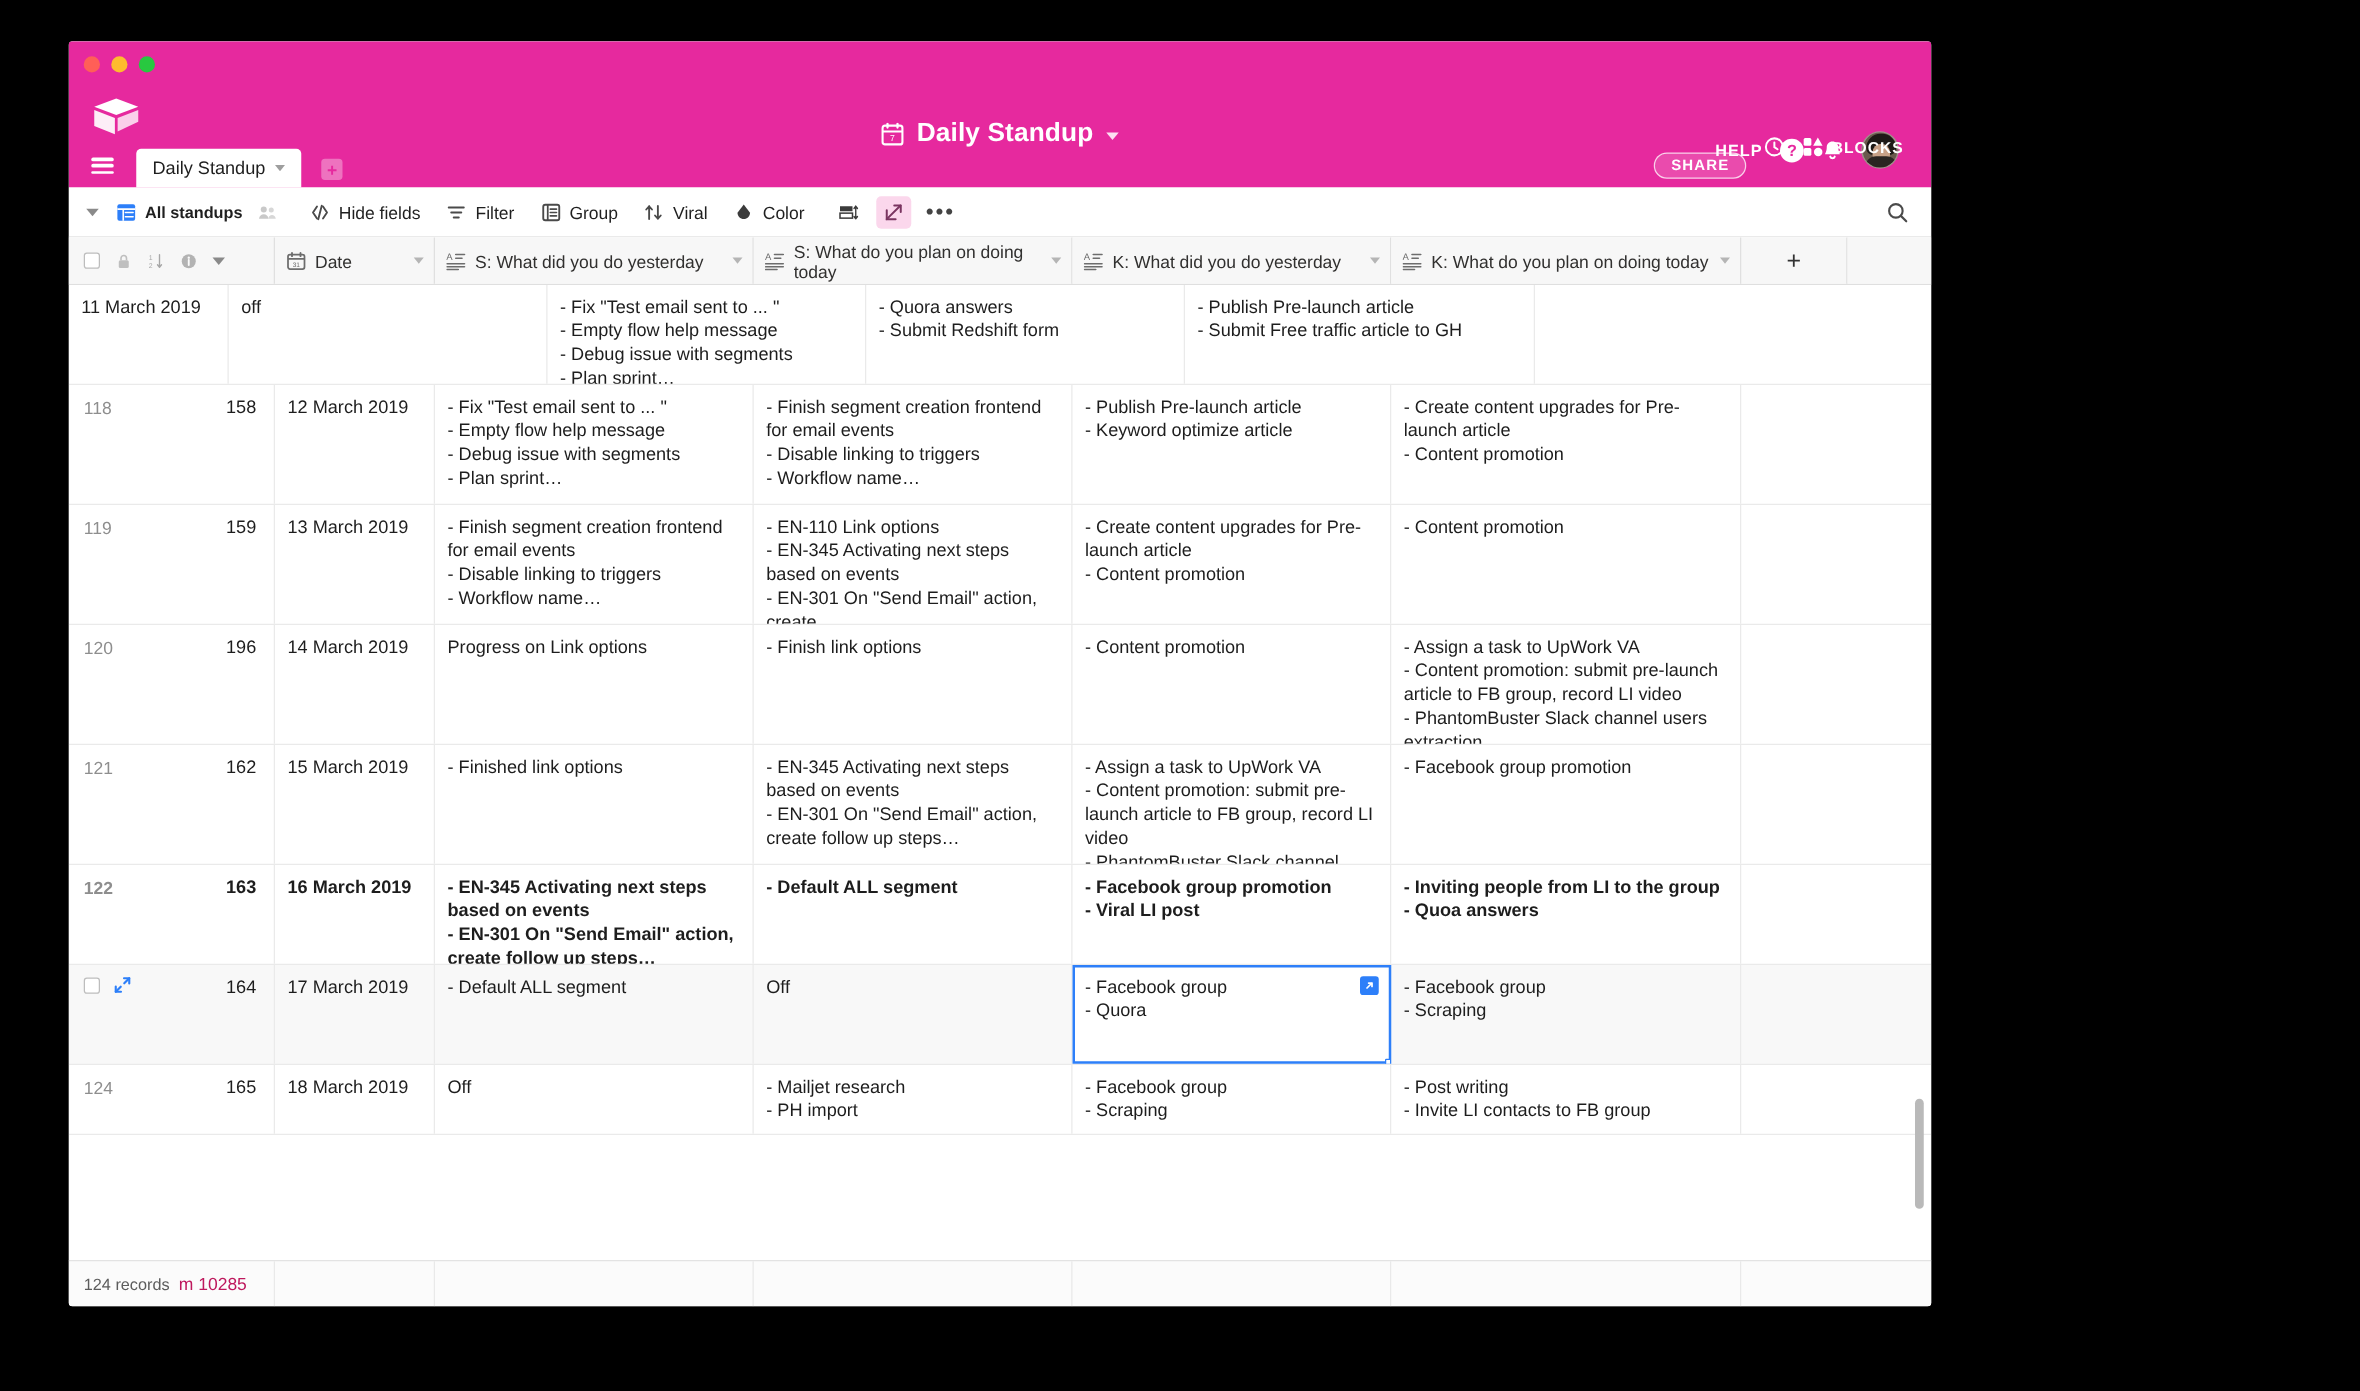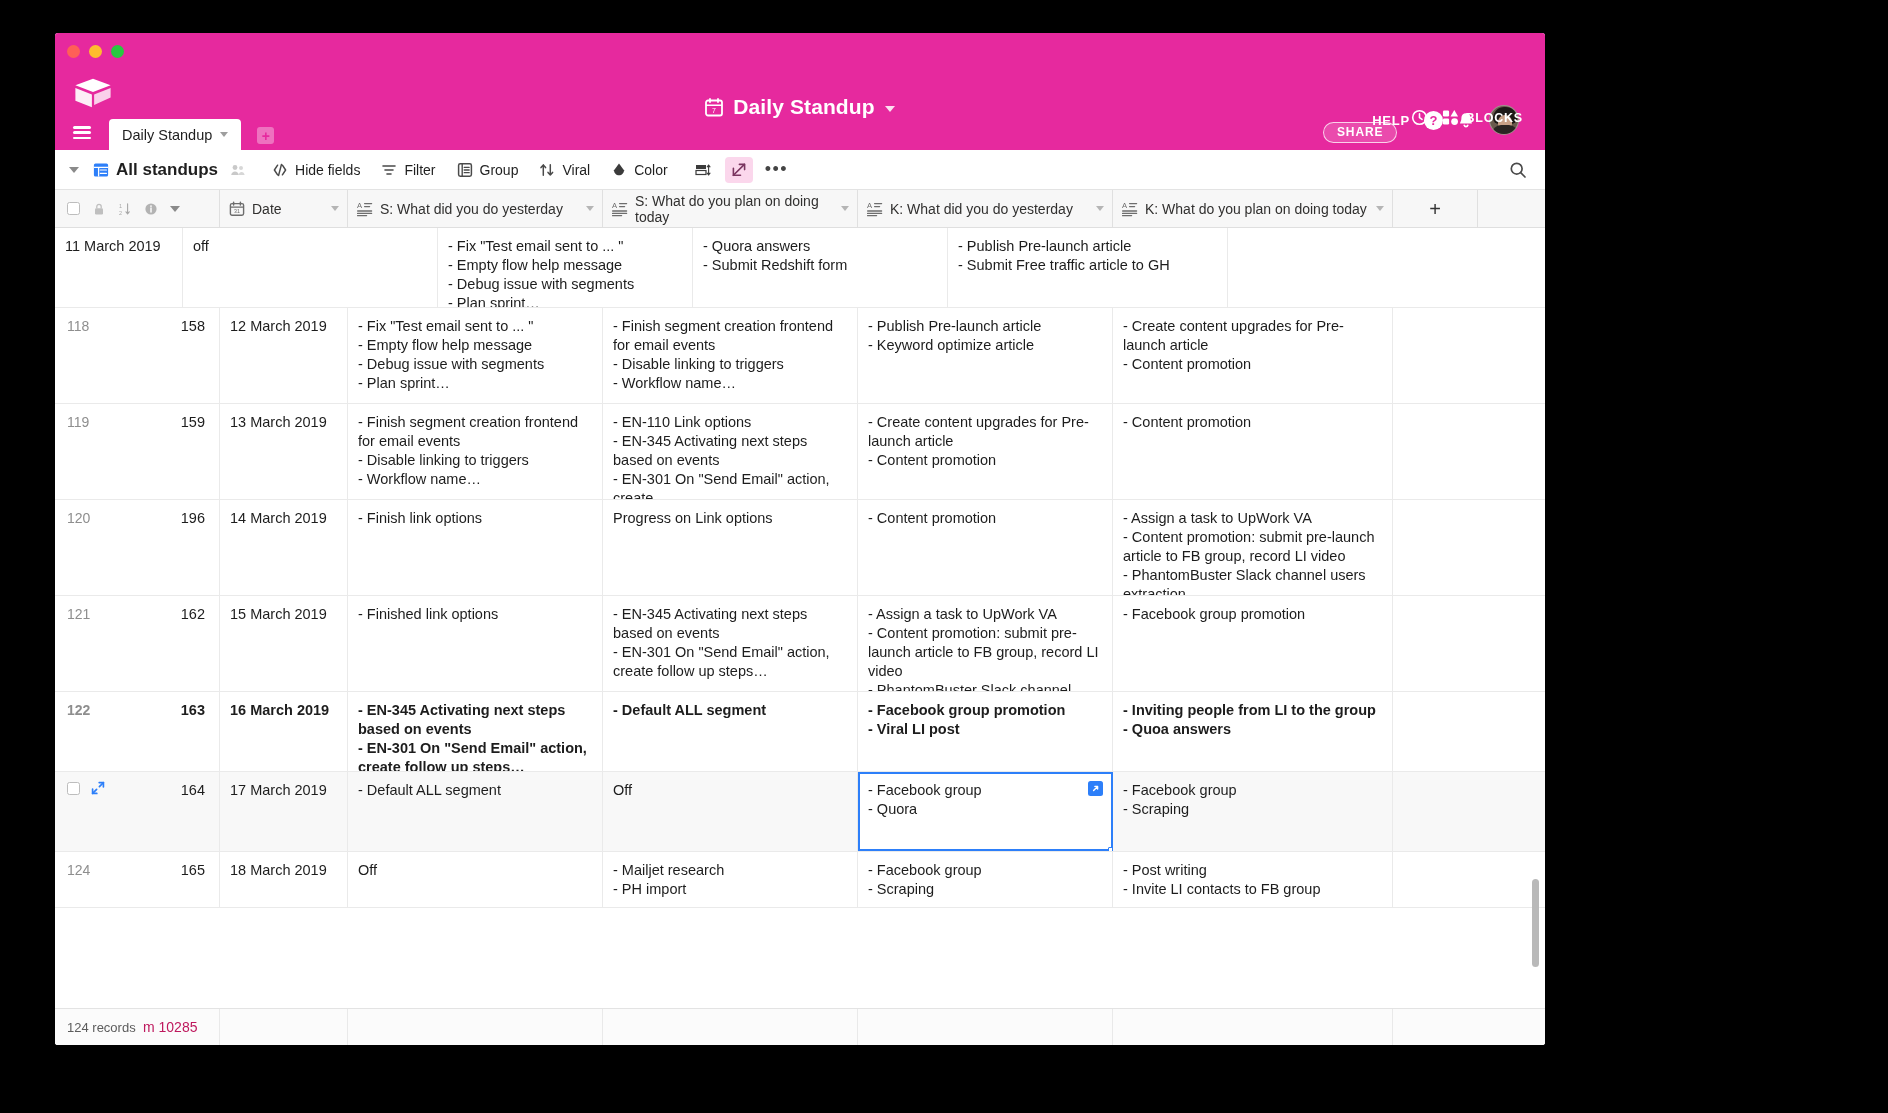--- a/index.html
+++ b/index.html
@@ -93,21 +93,21 @@
   .blocks-icon { width:17px;height:17px; }
   .blocks-label { color:#fff; font-size:12.5px; font-weight:bold; letter-spacing:.8px; }
 
   
   .toolbar {
     height:40px; background:#fff; border-bottom:1px solid #e3e3e3;
     display:flex; align-items:center; padding-left:14px; position:relative;
   }
   .tb-caret { width:0;height:0;border-left:5px solid transparent;border-right:5px solid transparent;border-top:6px solid #8a8a8a; margin-right:14px; }
   .tb-item { display:flex; align-items:center; gap:7px; font-size:14px; color:#1f1f1f; margin-right:21px; cursor:default; }
-  .tb-item.view-name { font-weight:bold; font-size:17px; margin-right:12px; }
+  .tb-item.view-name { font-weight:bold; font-size:13px; margin-right:12px; }
   .tb-icon { width:16px; height:16px; flex:none; }
   .tb-icon-btn { width:28px;height:26px;display:flex;align-items:center;justify-content:center;border-radius:4px;margin-right:8px; }
   .tb-icon-btn.active { background:#fbd7ec; }
   .tb-dots { font-size:18px; color:#444; letter-spacing:1.5px; margin-left:4px; line-height:0.6; }
   .tb-search { position:absolute; right:18px; top:11px; width:18px; height:18px; }
 
   
   .gridwrap { position:relative; height:calc(1012px - 117px - 40px); background:#fff; }
 
   .header-row {
@@ -549,24 +549,24 @@
           </div>
           <div class="row" style="height: 96px;">
             <div class="cell c-rownum">
               <span>120</span>
               <span class="rid">196</span>
             </div>
             <div class="cell c-date">
               <div>14 March 2019</div>
             </div>
             <div class="cell c-wide">
+              <div>Progress on Link options</div>
+            </div>
+            <div class="cell c-wide">
               <div>- Finish link options</div>
-            </div>
-            <div class="cell c-wide">
-              <div>Progress on Link options</div>
             </div>
             <div class="cell c-wide">
               <div>- Content promotion</div>
             </div>
             <div class="cell c-wide2">
               <div>- Assign a task to UpWork VA</div>
               <div>- Content promotion: submit pre-launch article to FB group, record LI video</div>
               <div>- PhantomBuster Slack channel users extraction…</div>
             </div>
             <div class="cell-tail"></div>

